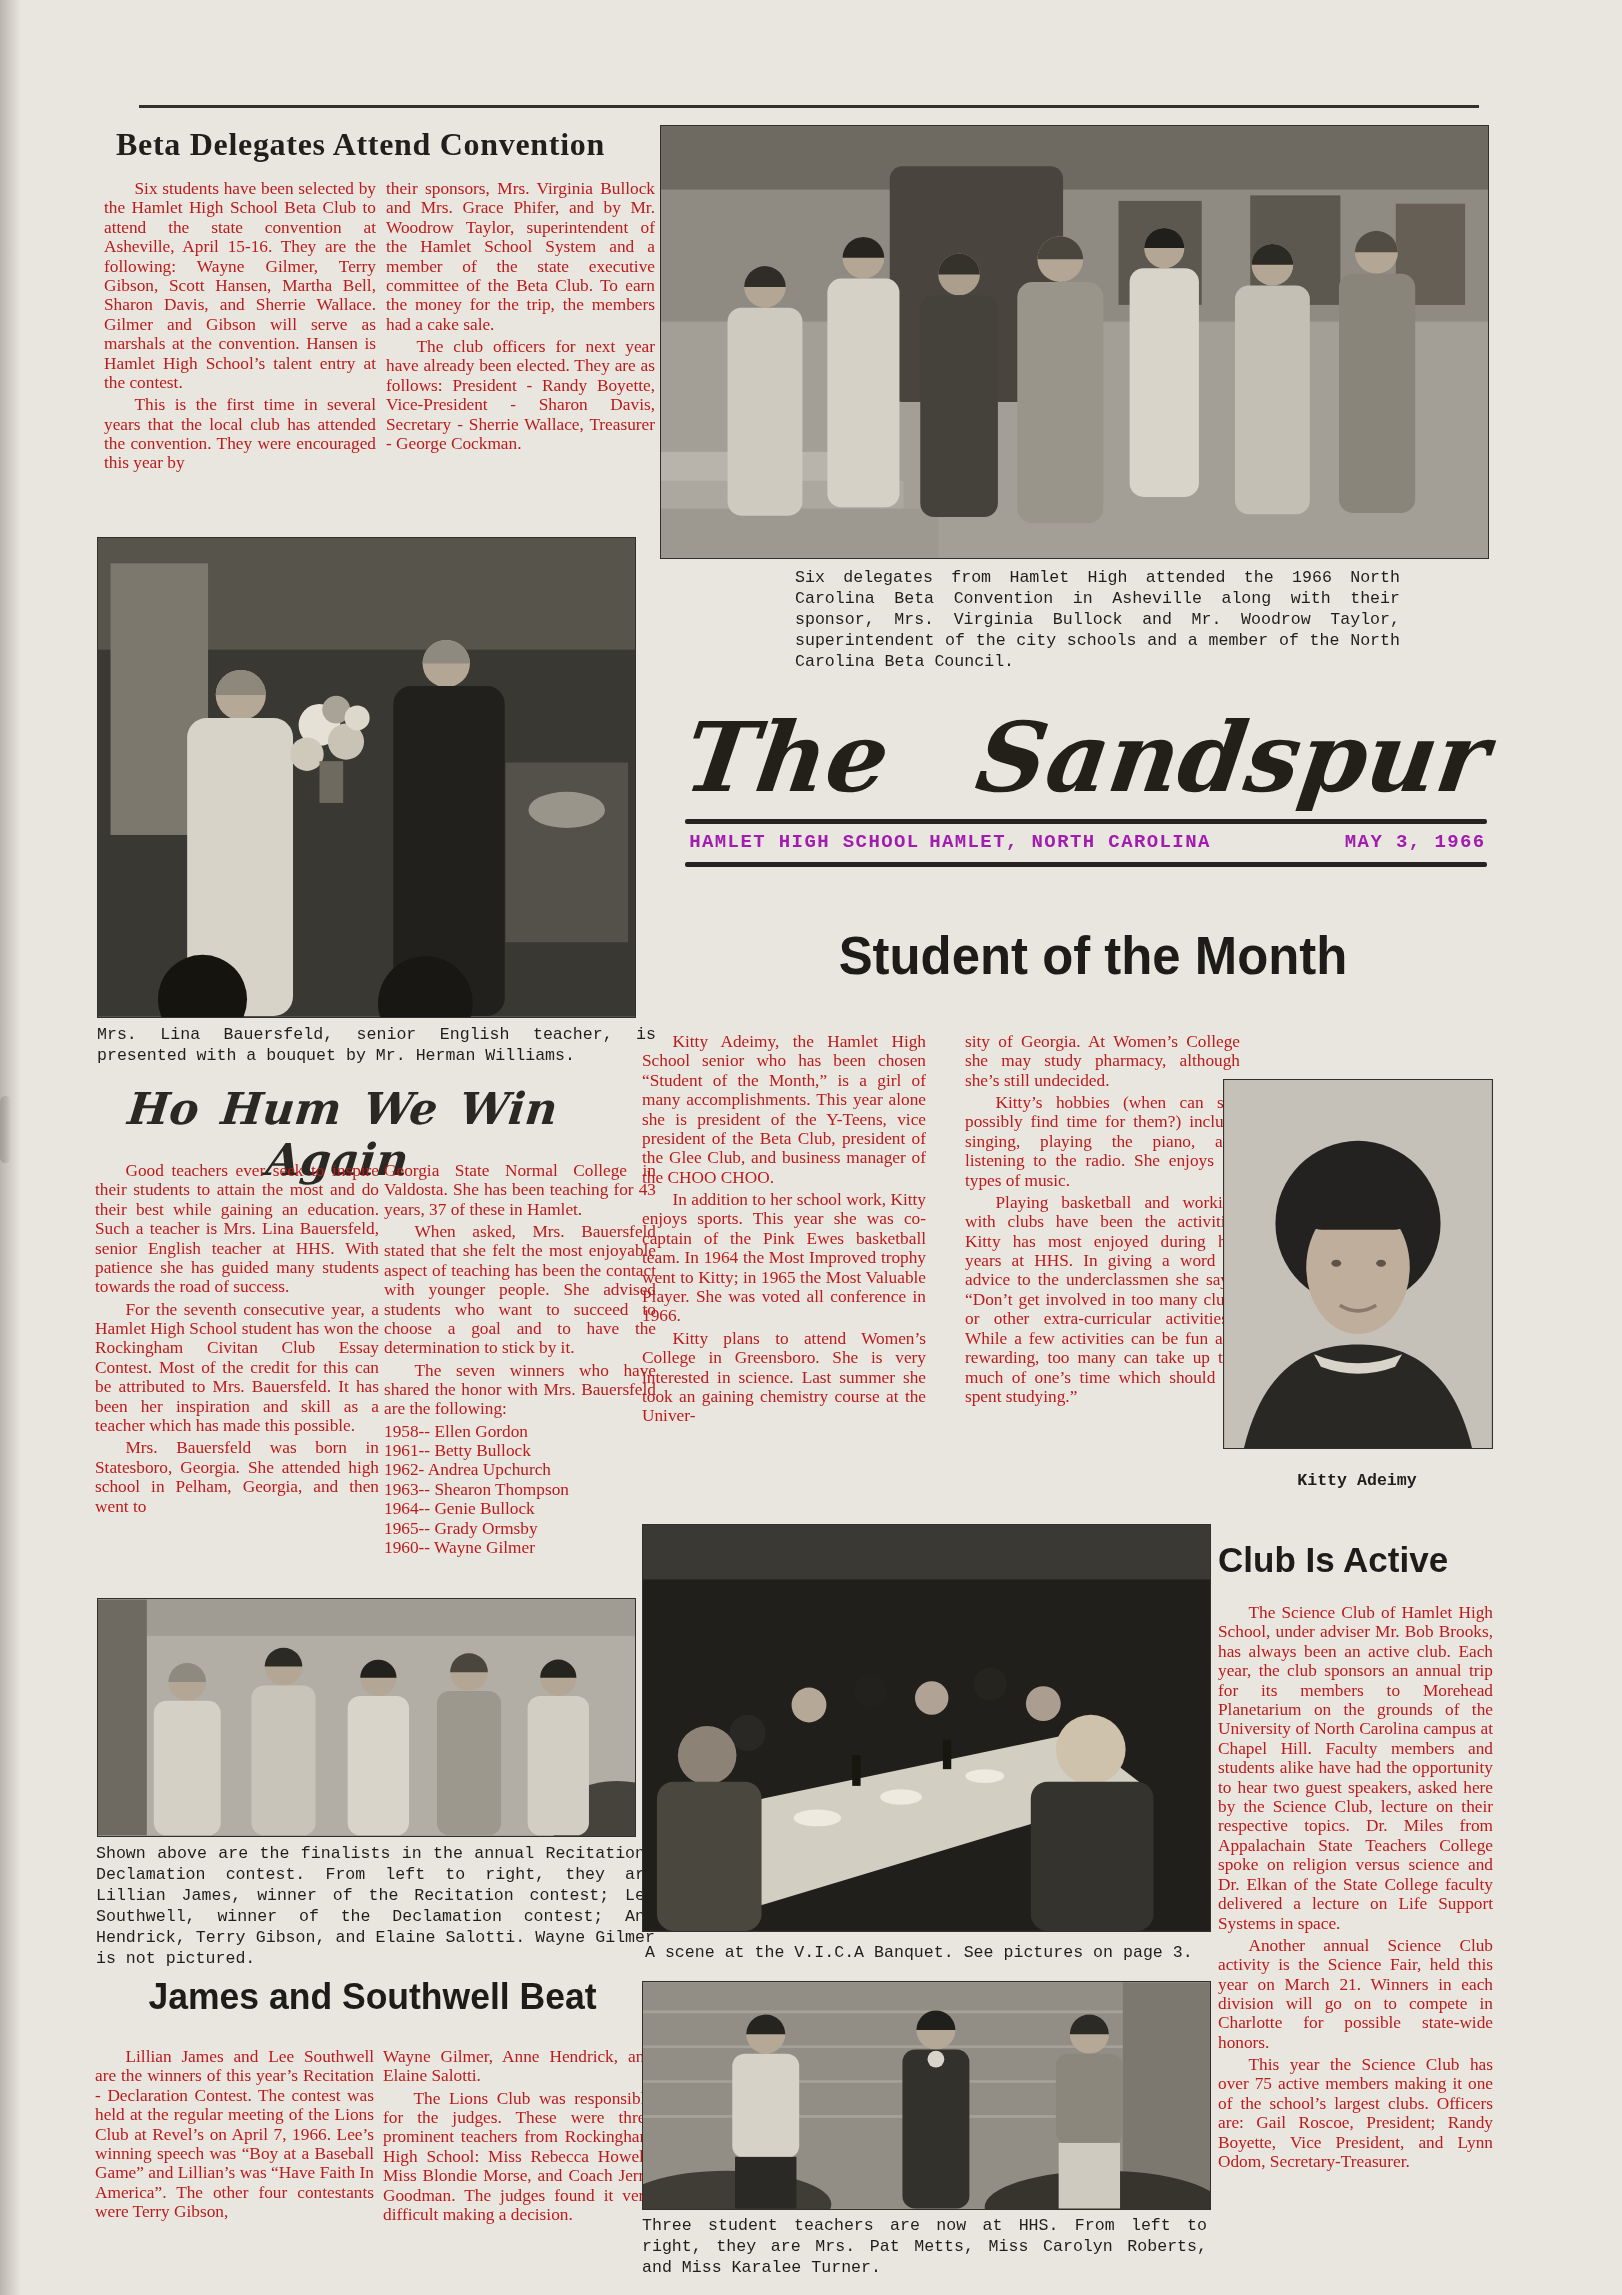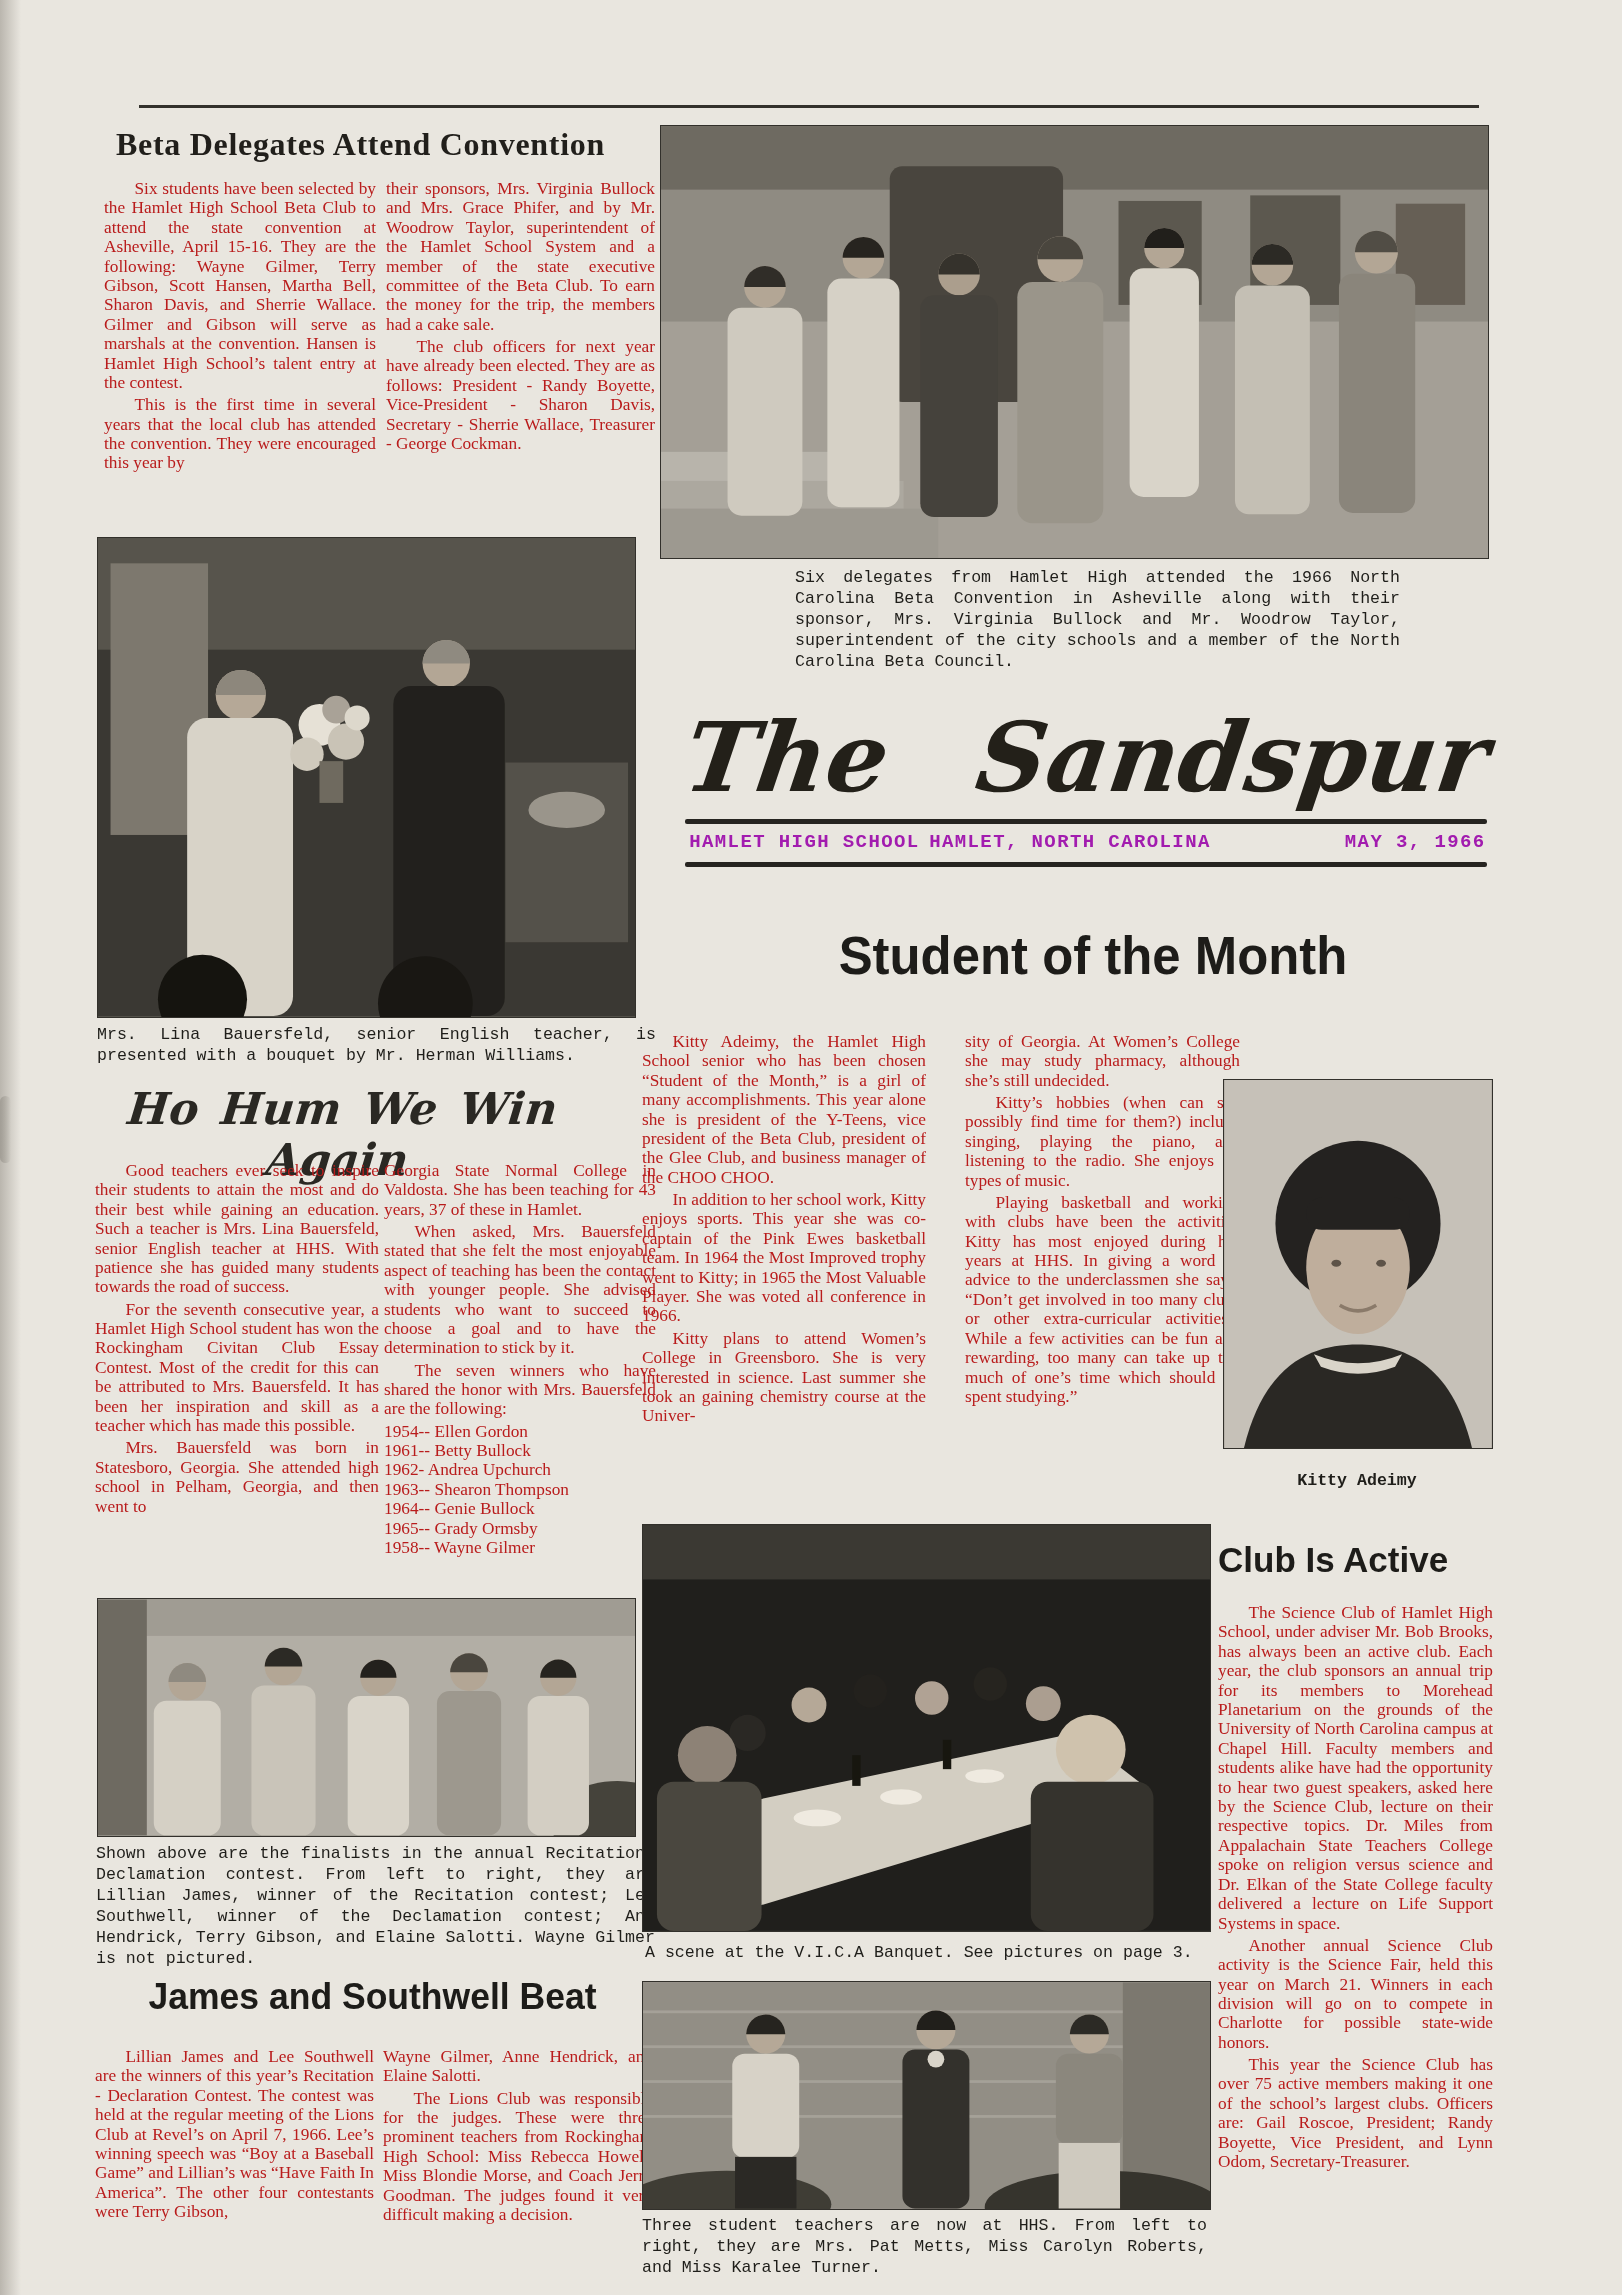--- a/index.html
+++ b/index.html
@@ -199,27 +199,27 @@
   <div class="col" style="left:95px;top:1161px;width:284px;">
     <p>Good teachers ever seek to inspire their students to attain the most and do their best while gaining an education. Such a teacher is Mrs. Lina Bauersfeld, senior English teacher at HHS. With patience she has guided many students towards the road of success.</p>
     <p>For the seventh consecutive year, a Hamlet High School student has won the Rockingham Civitan Club Essay Contest. Most of the credit for this can be attributed to Mrs. Bauersfeld. It has been her inspiration and skill as a teacher which has made this possible.</p>
     <p>Mrs. Bauersfeld was born in Statesboro, Georgia. She attended high school in Pelham, Georgia, and then went to</p>
   </div>
   <div class="col" style="left:384px;top:1161px;width:272px;">
     <p class="noindent">Georgia State Normal College in Valdosta. She has been teaching for 43 years, 37 of these in Hamlet.</p>
     <p>When asked, Mrs. Bauersfeld stated that she felt the most enjoyable aspect of teaching has been the contact with younger people. She advised students who want to succeed to choose a goal and to have the determination to stick by it.</p>
     <p>The seven winners who have shared the honor with Mrs. Bauersfeld are the following:</p>
     <div>
-      <p class="listline">1954-- Ellen Gordon</p>
+      <p class="listline">1958-- Ellen Gordon</p>
       <p class="listline">1961-- Betty Bullock</p>
       <p class="listline">1962-  Andrea Upchurch</p>
       <p class="listline">1963-- Shearon Thompson</p>
       <p class="listline">1964-- Genie Bullock</p>
       <p class="listline">1965-- Grady Ormsby</p>
-      <p class="listline">1958-- Wayne Gilmer</p>
+      <p class="listline">1960-- Wayne Gilmer</p>
     </div>
   </div>
 
   <div class="photo" style="left:97px;top:1598px;width:537px;height:237px;">
     <svg viewBox="0 0 770 338">
       <rect width="770" height="338" fill="#b2aea5"></rect>
       <rect width="770" height="52" fill="#a09c93"></rect>
       <rect x="0" y="0" width="70" height="338" fill="#6e6a61"></rect>
       <ellipse cx="745" cy="322" rx="95" ry="62" fill="#45433b"></ellipse>
       <g>

